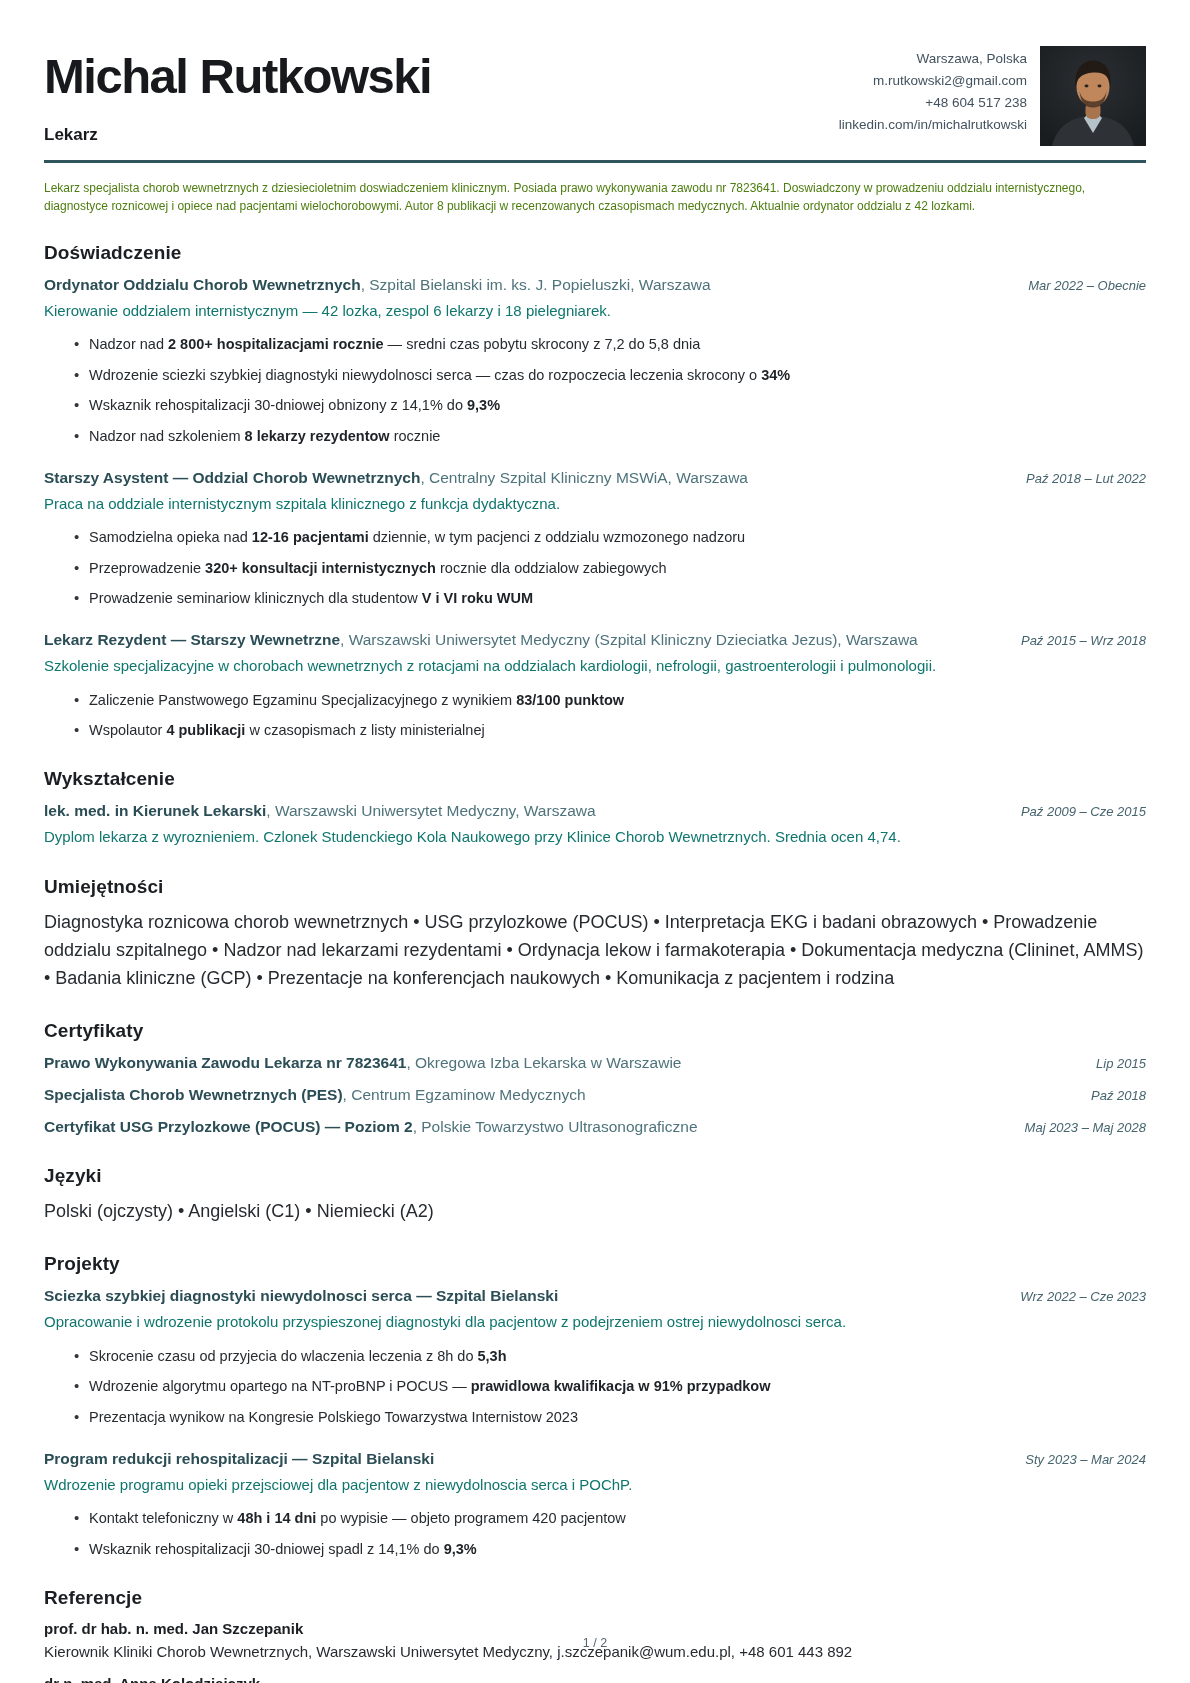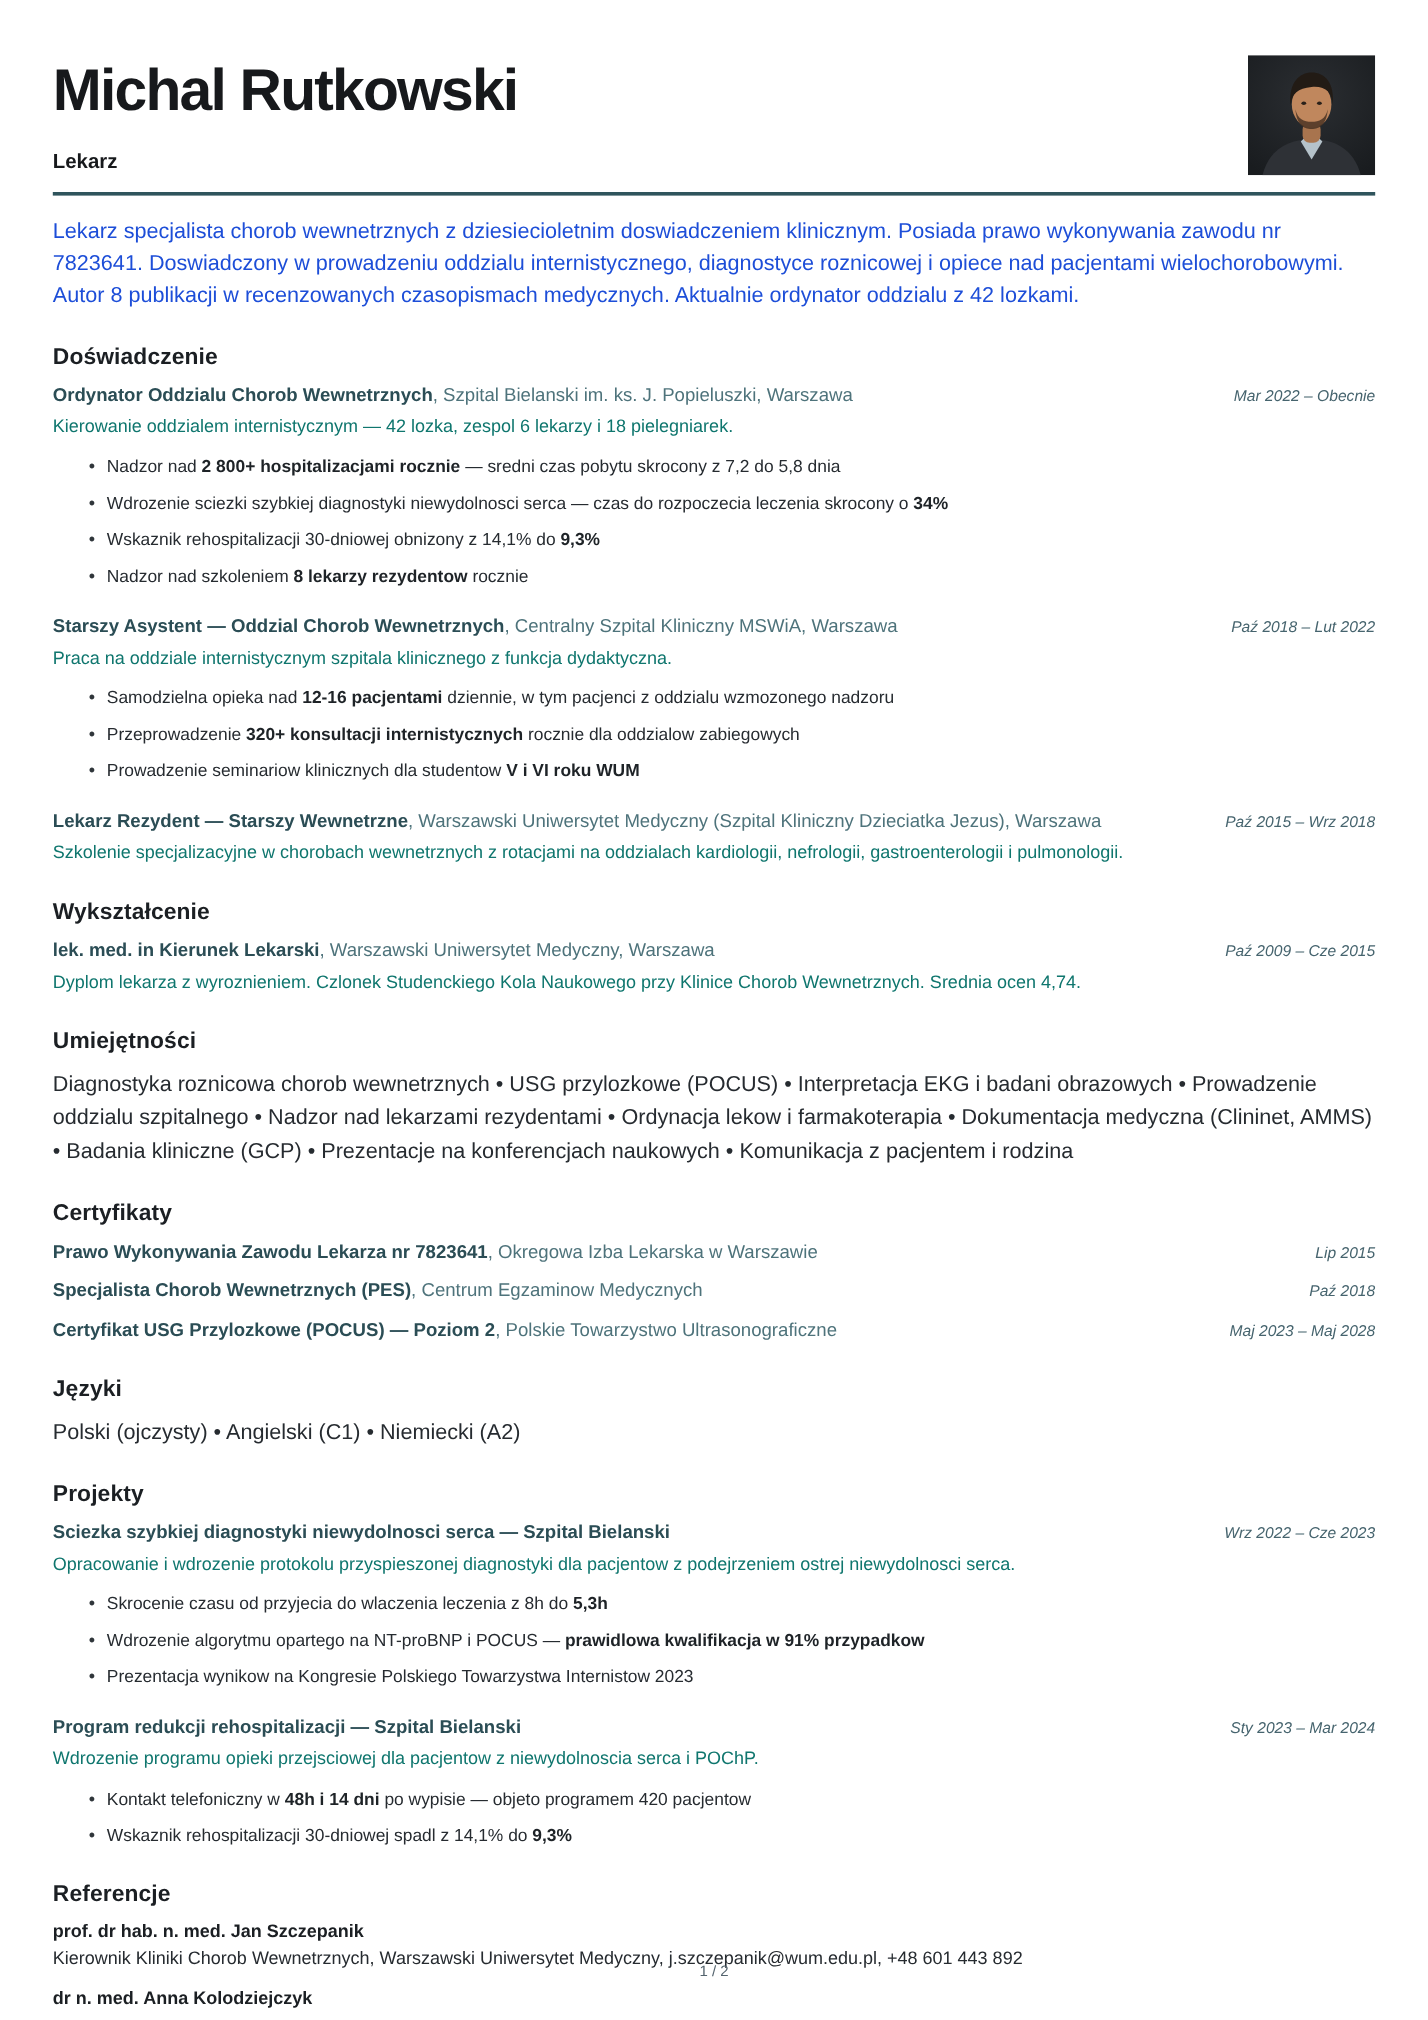--- a/index.html
+++ b/index.html
@@ -22,21 +22,21 @@
     letter-spacing: -1.5px; color: #17191c;
   }
   .role { margin-top: 24px; font-size: 17px; font-weight: 700; color: #17191c; }
   .header-right { display: flex; align-items: flex-start; gap: 13px; margin-top: 8px; }
   .contact { text-align: right; font-size: 13.5px; line-height: 1.62; color: #42525e; padding-top: 2px; }
   .contact div { white-space: nowrap; }
   .photo { width: 106px; height: 100px; flex: 0 0 auto; display: block; }
 
   .rule { border: none; border-top: 3px solid #2f545c; margin: 14px 0 0 0; }
 
-  .summary { margin: 16px 0 0 0; font-size: 18px; line-height: 1.5; color: #1d4ed8; }
+  .summary { margin: 16px 0 0 0; font-size: 12px; line-height: 1.5; color: #4d7c0f; }
 
   
   h2.section-heading {
     font-size: 19px; font-weight: 700; color: #1b1f23;
     margin: 27px 0 11px 0; letter-spacing: 0.1px;
   }
 
   .entry { margin-bottom: 21px; }
   .entry:last-child { margin-bottom: 0; }
   .entry-head { display: flex; justify-content: space-between; align-items: baseline; gap: 36px; }
@@ -72,20 +72,26 @@
 <body>
 
 <div class="page">
 
   <div class="header">
     <div class="header-left">
       <h1 class="name">Michal Rutkowski</h1>
       <div class="role">Lekarz</div>
     </div>
     <div class="header-right">
+      <div class="contact">
+        <div>Warszawa, Polska</div>
+        <div>m.rutkowski2@gmail.com</div>
+        <div>+48 604 517 238</div>
+        <div>linkedin.com/in/michalrutkowski</div>
+      </div>
       <svg class="photo" viewBox="0 0 106 100" xmlns="http://www.w3.org/2000/svg" aria-hidden="true">
         <defs>
           <radialGradient id="bgGrad" cx="50%" cy="35%" r="75%">
             <stop offset="0%" stop-color="#2b2e32"></stop>
             <stop offset="100%" stop-color="#191c1f"></stop>
           </radialGradient>
         </defs>
         <rect width="106" height="100" fill="url(#bgGrad)"></rect>
         <path d="M12,100 C18,77 35,70 53,70 C71,70 88,77 94,100 Z" fill="#2e3136"></path>
         <path d="M44,72 L53,87 L62,72 L58,68 L48,68 Z" fill="#b5c2ca"></path>
@@ -131,20 +137,24 @@
       <li><span>Prowadzenie seminariow klinicznych dla studentow </span><strong>V i VI roku WUM</strong><span></span></li>
     </ul>
   </div>
 
   <div class="entry">
     <div class="entry-head">
       <div class="entry-title"><span class="t-main">Lekarz Rezydent — Starszy Wewnetrzne</span><span class="t-org">, Warszawski Uniwersytet Medyczny (Szpital Kliniczny Dzieciatka Jezus), Warszawa</span></div>
       <div class="entry-date">Paź 2015 – Wrz 2018</div>
     </div>
     <p class="entry-desc">Szkolenie specjalizacyjne w chorobach wewnetrznych z rotacjami na oddzialach kardiologii, nefrologii, gastroenterologii i pulmonologii.</p>
+    <ul class="bullets">
+      <li><span>Zaliczenie Panstwowego Egzaminu Specjalizacyjnego z wynikiem </span><strong>83/100 punktow</strong><span></span></li>
+      <li><span>Wspolautor </span><strong>4 publikacji</strong><span> w czasopismach z listy ministerialnej</span></li>
+    </ul>
   </div>
 
   <h2 class="section-heading">Wykształcenie</h2>
 
   <div class="entry">
     <div class="entry-head">
       <div class="entry-title"><span class="t-main">lek. med. in Kierunek Lekarski</span><span class="t-org">, Warszawski Uniwersytet Medyczny, Warszawa</span></div>
       <div class="entry-date">Paź 2009 – Cze 2015</div>
     </div>
     <p class="entry-desc">Dyplom lekarza z wyroznieniem. Czlonek Studenckiego Kola Naukowego przy Klinice Chorob Wewnetrznych. Srednia ocen 4,74.</p>

